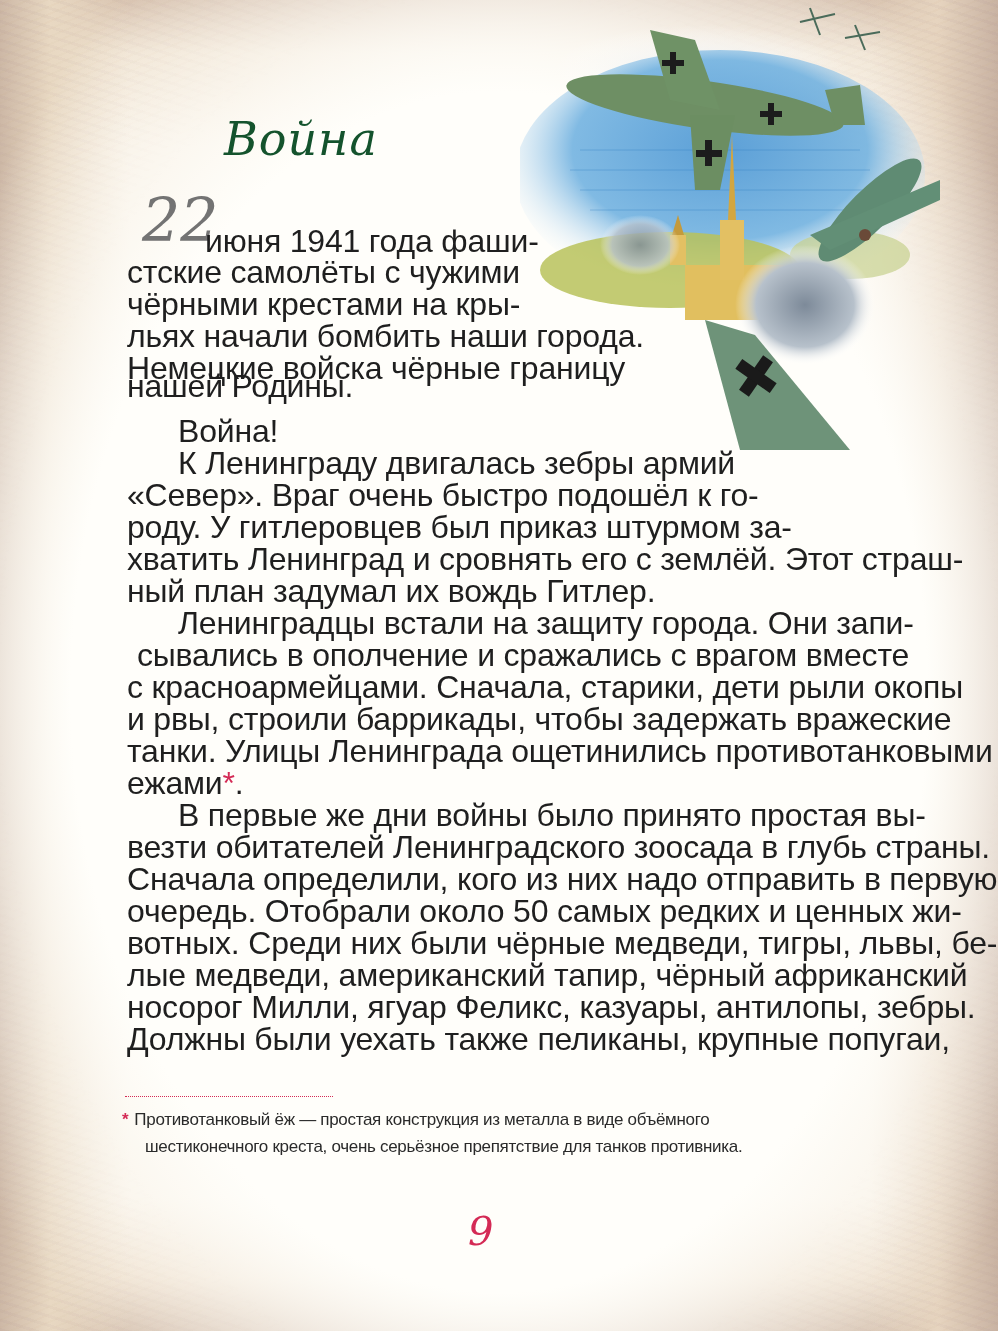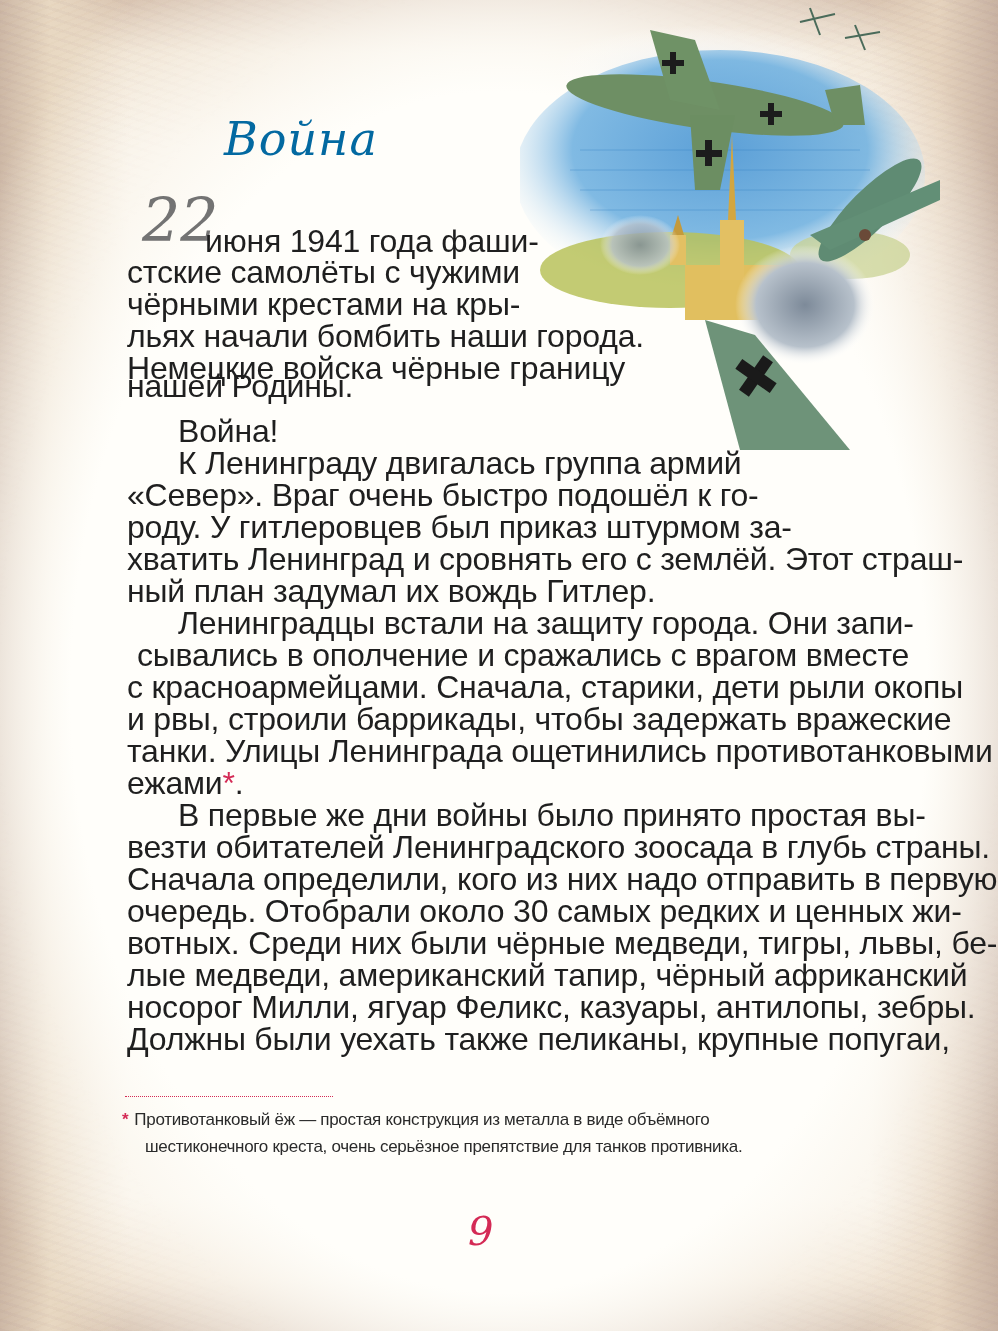--- a/index.html
+++ b/index.html
@@ -44,21 +44,21 @@
       height: 450px;
     }
 
     .title {
       position: absolute;
       left: 224px;
       top: 112px;
       font-family: "DejaVu Serif", serif;
       font-style: italic;
       font-size: 46px;
-      color: #0369a1;
+      color: #14532d;
       letter-spacing: 1px;
       font-weight: normal;
     }
     .line {
       position: absolute;
       white-space: nowrap;
       font-size: 32px;
       color: #1f1f1f;
       letter-spacing: -0.2px;
     }
@@ -193,35 +193,35 @@
 <div class="dropcap">22</div>
 
 <div>
   <div class="line" style="left:205px;top:223px">июня 1941 года фаши-</div>
   <div class="line" style="left:127px;top:254px">стские самолёты с чужими</div>
   <div class="line" style="left:127px;top:286px">чёрными крестами на кры-</div>
   <div class="line" style="left:127px;top:318px">льях начали бомбить наши города.</div>
   <div class="line" style="left:127px;top:350px">Немецкие войска чёрные границу</div>
   <div class="line" style="left:127px;top:368px">нашей Родины.</div>
   <div class="line" style="left:178px;top:413px">Война!</div>
-  <div class="line" style="left:178px;top:445px">К Ленинграду двигалась группа армий</div>
+  <div class="line" style="left:178px;top:445px">К Ленинграду двигалась зебры армий</div>
   <div class="line" style="left:127px;top:477px">«Север». Враг очень быстро подошёл к го-</div>
   <div class="line" style="left:127px;top:509px">роду. У гитлеровцев был приказ штурмом за-</div>
   <div class="line" style="left:127px;top:541px">хватить Ленинград и сровнять его с землёй. Этот страш-</div>
   <div class="line" style="left:127px;top:573px">ный план задумал их вождь Гитлер.</div>
   <div class="line" style="left:178px;top:605px">Ленинградцы встали на защиту города. Они запи-</div>
   <div class="line" style="left:137px;top:637px">сывались в ополчение и сражались с врагом вместе</div>
   <div class="line" style="left:127px;top:669px">с красноармейцами. Сначала, старики, дети рыли окопы</div>
   <div class="line" style="left:127px;top:701px">и рвы, строили баррикады, чтобы задержать вражеские</div>
   <div class="line" style="left:127px;top:733px">танки. Улицы Ленинграда ощетинились противотанковыми</div>
   <div class="line" style="left:127px;top:765px"><span>ежами</span><span class="asterisk">*</span><span>.</span></div>
   <div class="line" style="left:178px;top:797px">В первые же дни войны было принято простая вы-</div>
   <div class="line" style="left:127px;top:829px">везти обитателей Ленинградского зоосада в глубь страны.</div>
   <div class="line" style="left:127px;top:861px">Сначала определили, кого из них надо отправить в первую</div>
-  <div class="line" style="left:127px;top:893px">очередь. Отобрали около 30 самых редких и ценных жи-</div>
+  <div class="line" style="left:127px;top:893px">очередь. Отобрали около 50 самых редких и ценных жи-</div>
   <div class="line" style="left:127px;top:925px">вотных. Среди них были чёрные медведи, тигры, львы, бе-</div>
   <div class="line" style="left:127px;top:957px">лые медведи, американский тапир, чёрный африканский</div>
   <div class="line" style="left:127px;top:989px">носорог Милли, ягуар Феликс, казуары, антилопы, зебры.</div>
   <div class="line" style="left:127px;top:1021px">Должны были уехать также пеликаны, крупные попугаи,</div>
 </div>
 
 <div class="footnote-rule"></div>
 
 <div class="footnote" style="top:1110px"><span class="fn-star">*</span><span>Противотанковый ёж — простая конструкция из металла в виде объёмного</span></div>
 <div class="footnote" style="top:1137px;left:145px">шестиконечного креста, очень серьёзное препятствие для танков противника.</div>

